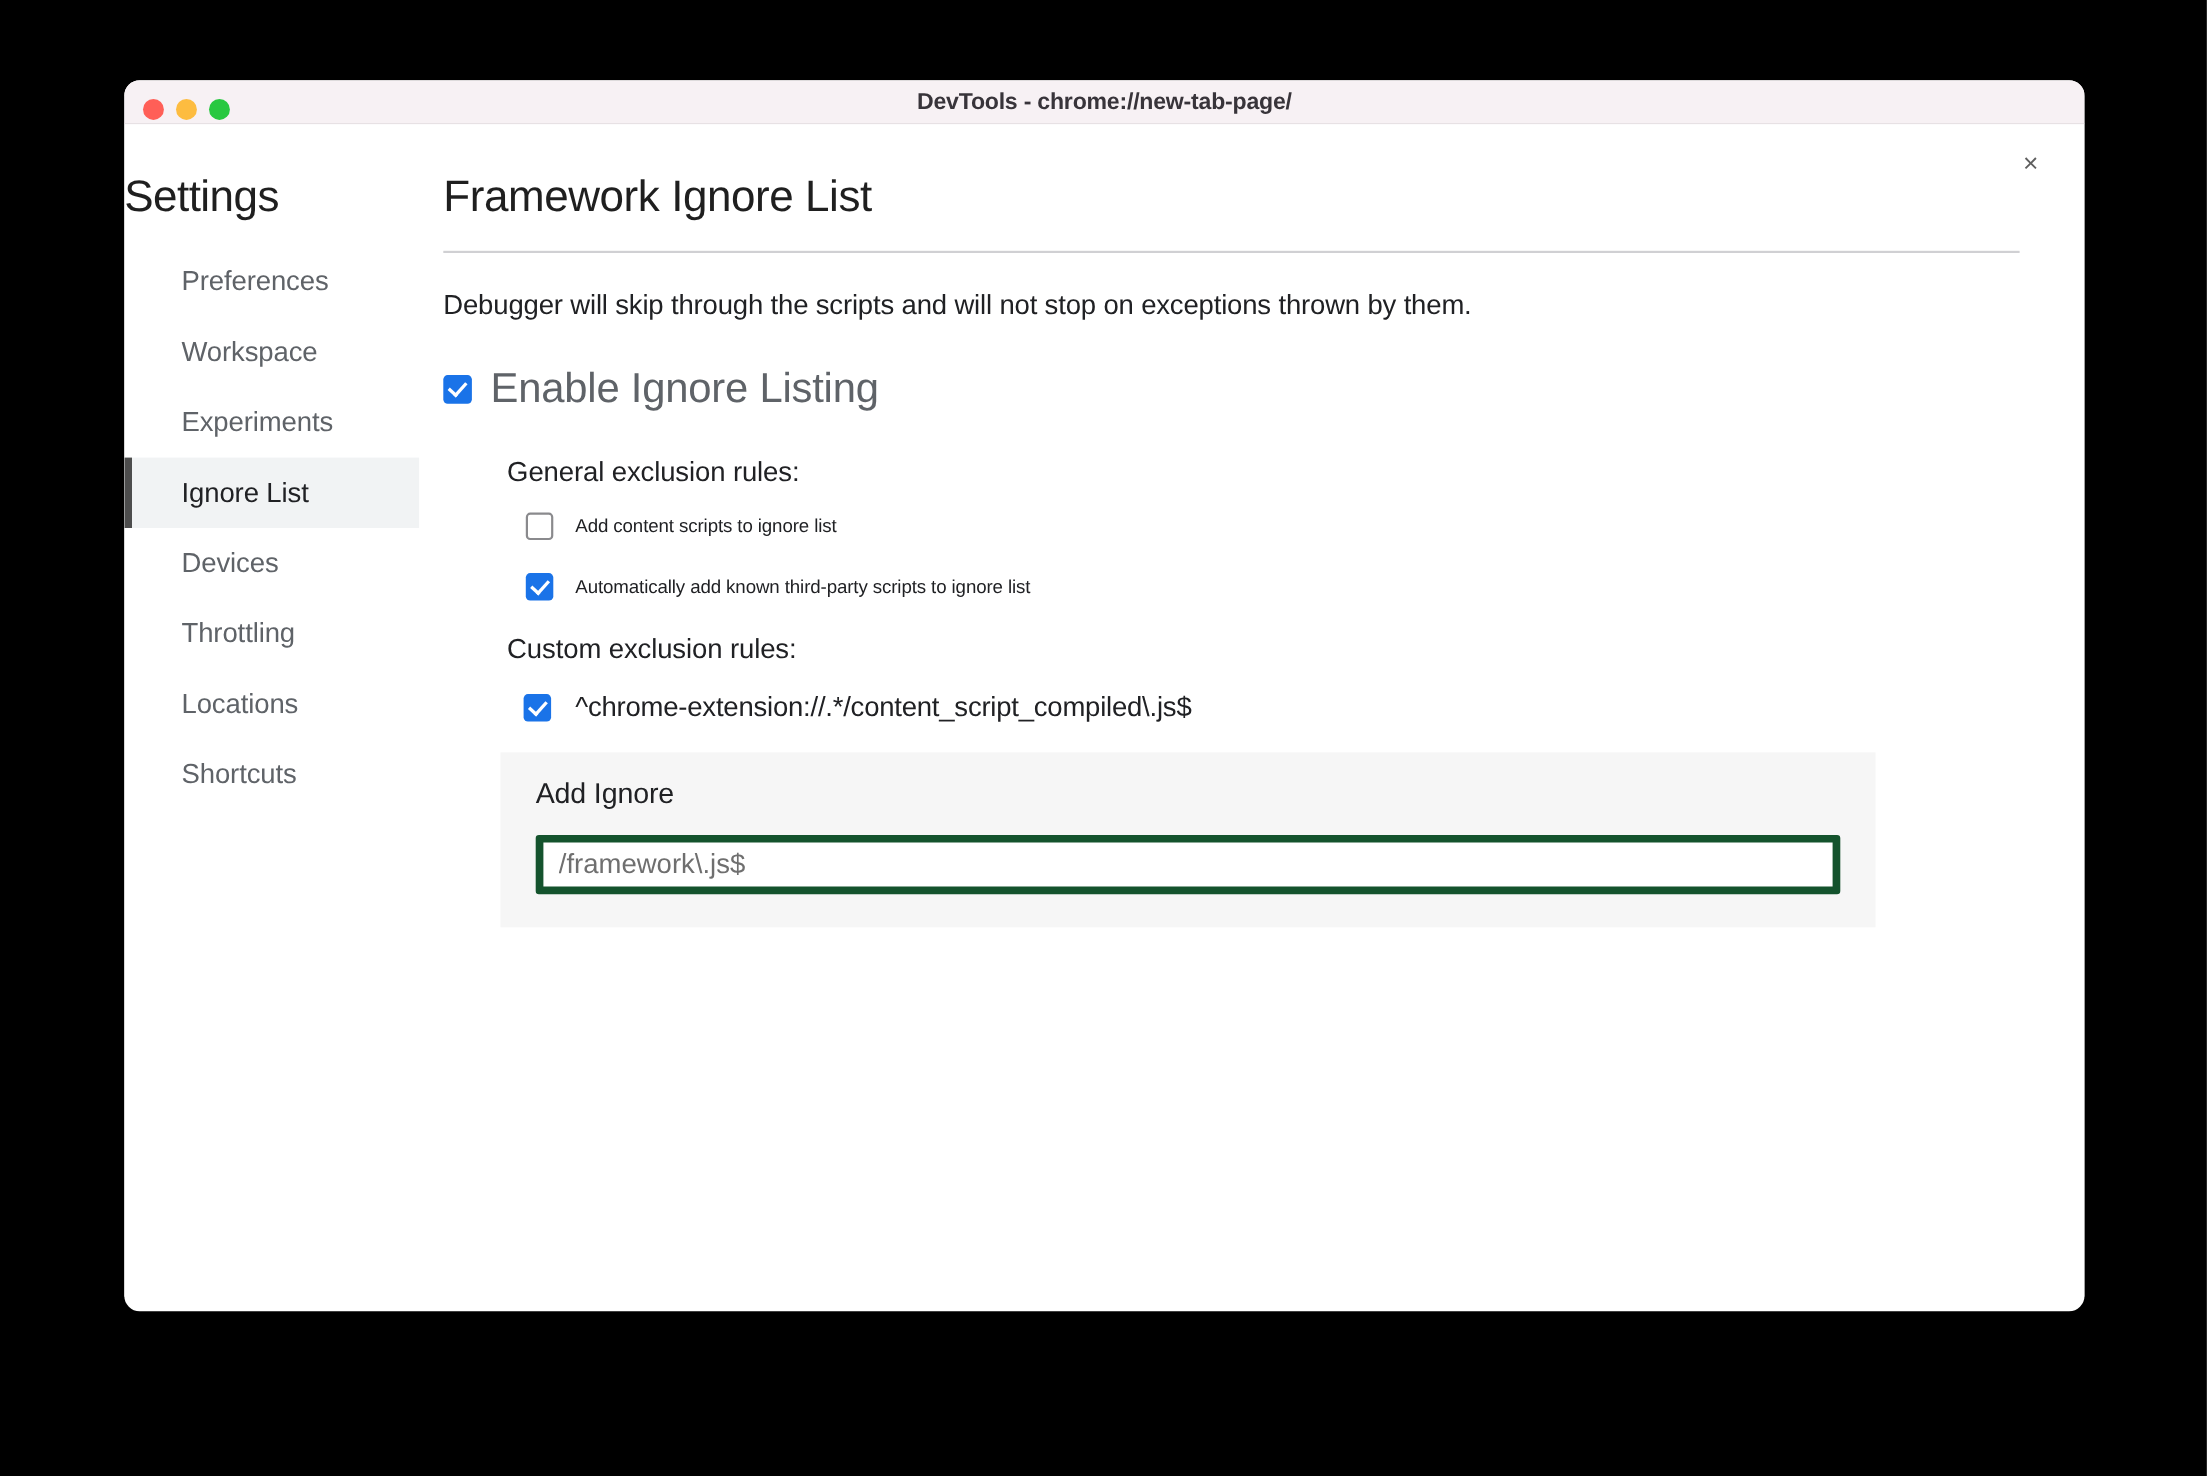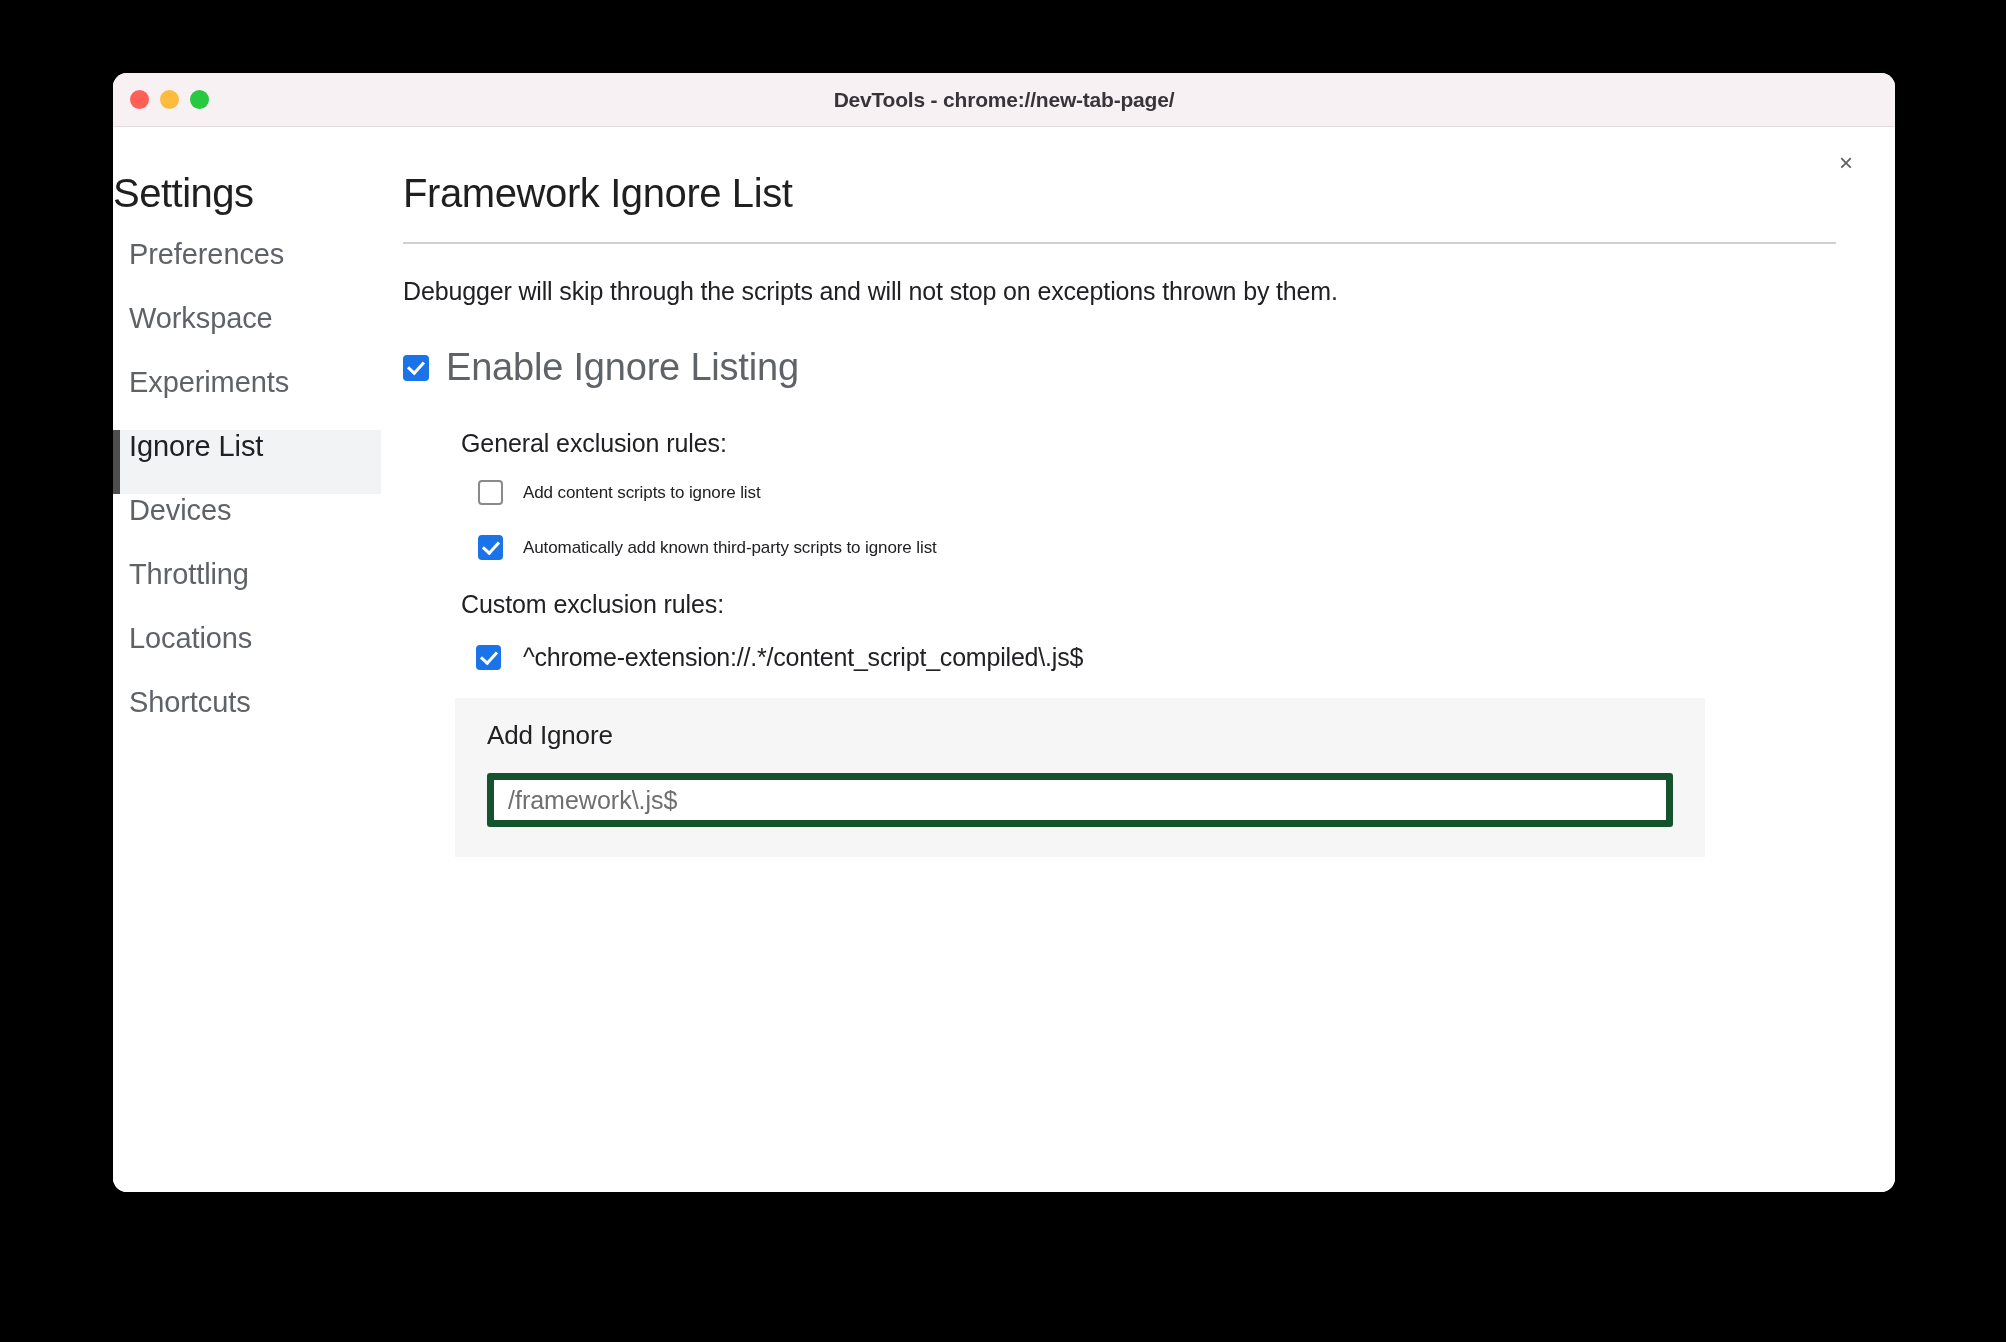--- a/index.html
+++ b/index.html
@@ -21,21 +21,21 @@
     width: 1782px;
     height: 1119px;
     background: #ffffff;
     border-radius: 14px;
     overflow: hidden;
     box-shadow: 0 12px 40px rgba(0,0,0,0.45);
   }
 
   .titlebar {
     position: relative;
-    height: 54px;
+    height: 40px;
     background: #f7f1f4;
     border-bottom: 1px solid #e3dde0;
     display: flex;
     align-items: center;
   }
 
   .traffic-lights {
     position: absolute;
     left: 17px;
     top: 0;
@@ -101,22 +101,23 @@
     font-weight: 400;
     color: #1f1f1f;
     letter-spacing: -0.5px;
     margin-bottom: 22px;
   }
 
   .nav-item {
     position: relative;
     height: 64px;
     display: flex;
-    padding-left: 16px;
-    font-size: 29px;
+    align-items: center;
+    padding-left: 52px;
+    font-size: 25px;
     color: #5f6368;
     cursor: pointer;
     letter-spacing: -0.1px;
   }
   .nav-item.selected {
     background: #f1f3f4;
     color: #202124;
   }
   .nav-item.selected::before {
     content: "";

